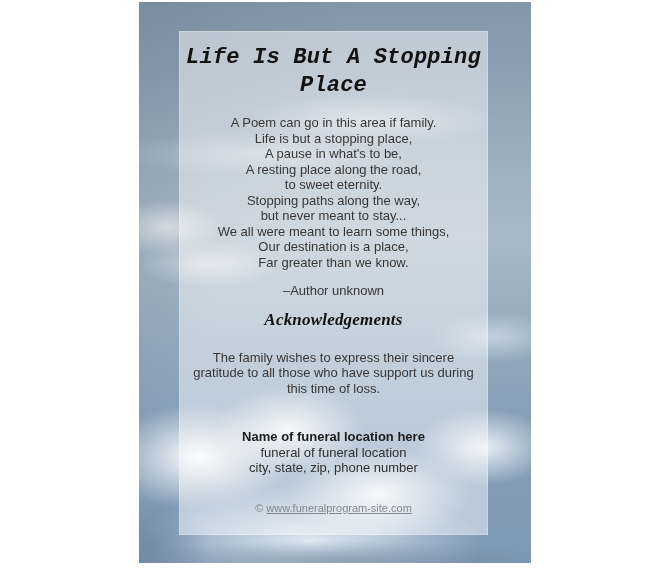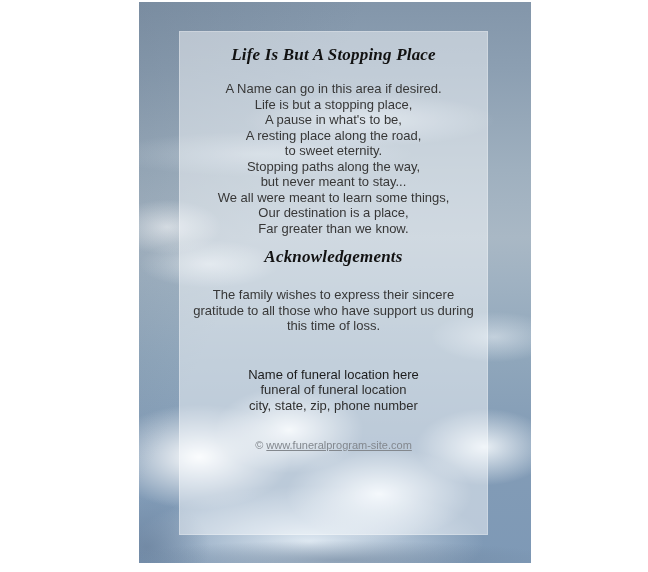--- a/index.html
+++ b/index.html
@@ -55,24 +55,24 @@
     width: 309px;
     height: 504px;
     background: rgba(250, 252, 254, 0.48);
     box-shadow: 0 0 0 1px rgba(255,255,255,0.25) inset;
     box-sizing: border-box;
     padding-top: 13px;
     text-align: center;
     color: #333333;
   }
   .title {
-    font-family: Liberation Serif, serif;
+    font-family: Liberation Mono, monospace;
     font-weight: bold;
     font-style: italic;
-    font-size: 17px;
+    font-size: 22px;
     line-height: 1.25;
     color: #121212;
     letter-spacing: 0.2px;
   }
   .poem {
     margin-top: 16px;
     font-size: 13px;
     line-height: 15.5px;
     color: #373737;
   }
@@ -105,21 +105,21 @@
     line-height: 15.5px;
     color: #373737;
   }
   .location {
     margin-top: 33px;
     font-size: 13px;
     line-height: 15.5px;
     color: #2f2f2f;
   }
   .location .loc-name {
-    font-weight: normal;
+    font-weight: bold;
     color: #1c1c1c;
   }
   .footer-credit {
     margin-top: 25px;
     font-size: 11px;
     line-height: 14px;
     color: #83888e;
   }
   .footer-credit a {
     color: #83888e;
@@ -130,32 +130,33 @@
 </head>
 <body>
 
 <div class="canvas">
   <div class="photo">
     <div class="panel">
 
       <div class="title">Life Is But A Stopping Place</div>
 
       <div class="poem">
-        <div>A Name can go in this area if desired.</div>
+        <div>A Poem can go in this area if family.</div>
         <div>Life is but a stopping place,</div>
         <div>A pause in what's to be,</div>
         <div>A resting place along the road,</div>
         <div>to sweet eternity.</div>
         <div>Stopping paths along the way,</div>
         <div>but never meant to stay...</div>
         <div>We all were meant to learn some things,</div>
         <div>Our destination is a place,</div>
         <div>Far greater than we know.</div>
       </div>
 
+      <div class="author-credit">–Author unknown</div>
 
       <div class="ack-heading">Acknowledgements</div>
 
       <div class="ack-body">The family wishes to express their sincere gratitude to all those who have support us during this time of loss.</div>
 
 
       <div class="location">
         <div class="loc-name">Name of funeral location here</div>
         <div>funeral of funeral location</div>
         <div>city, state, zip, phone number</div>

